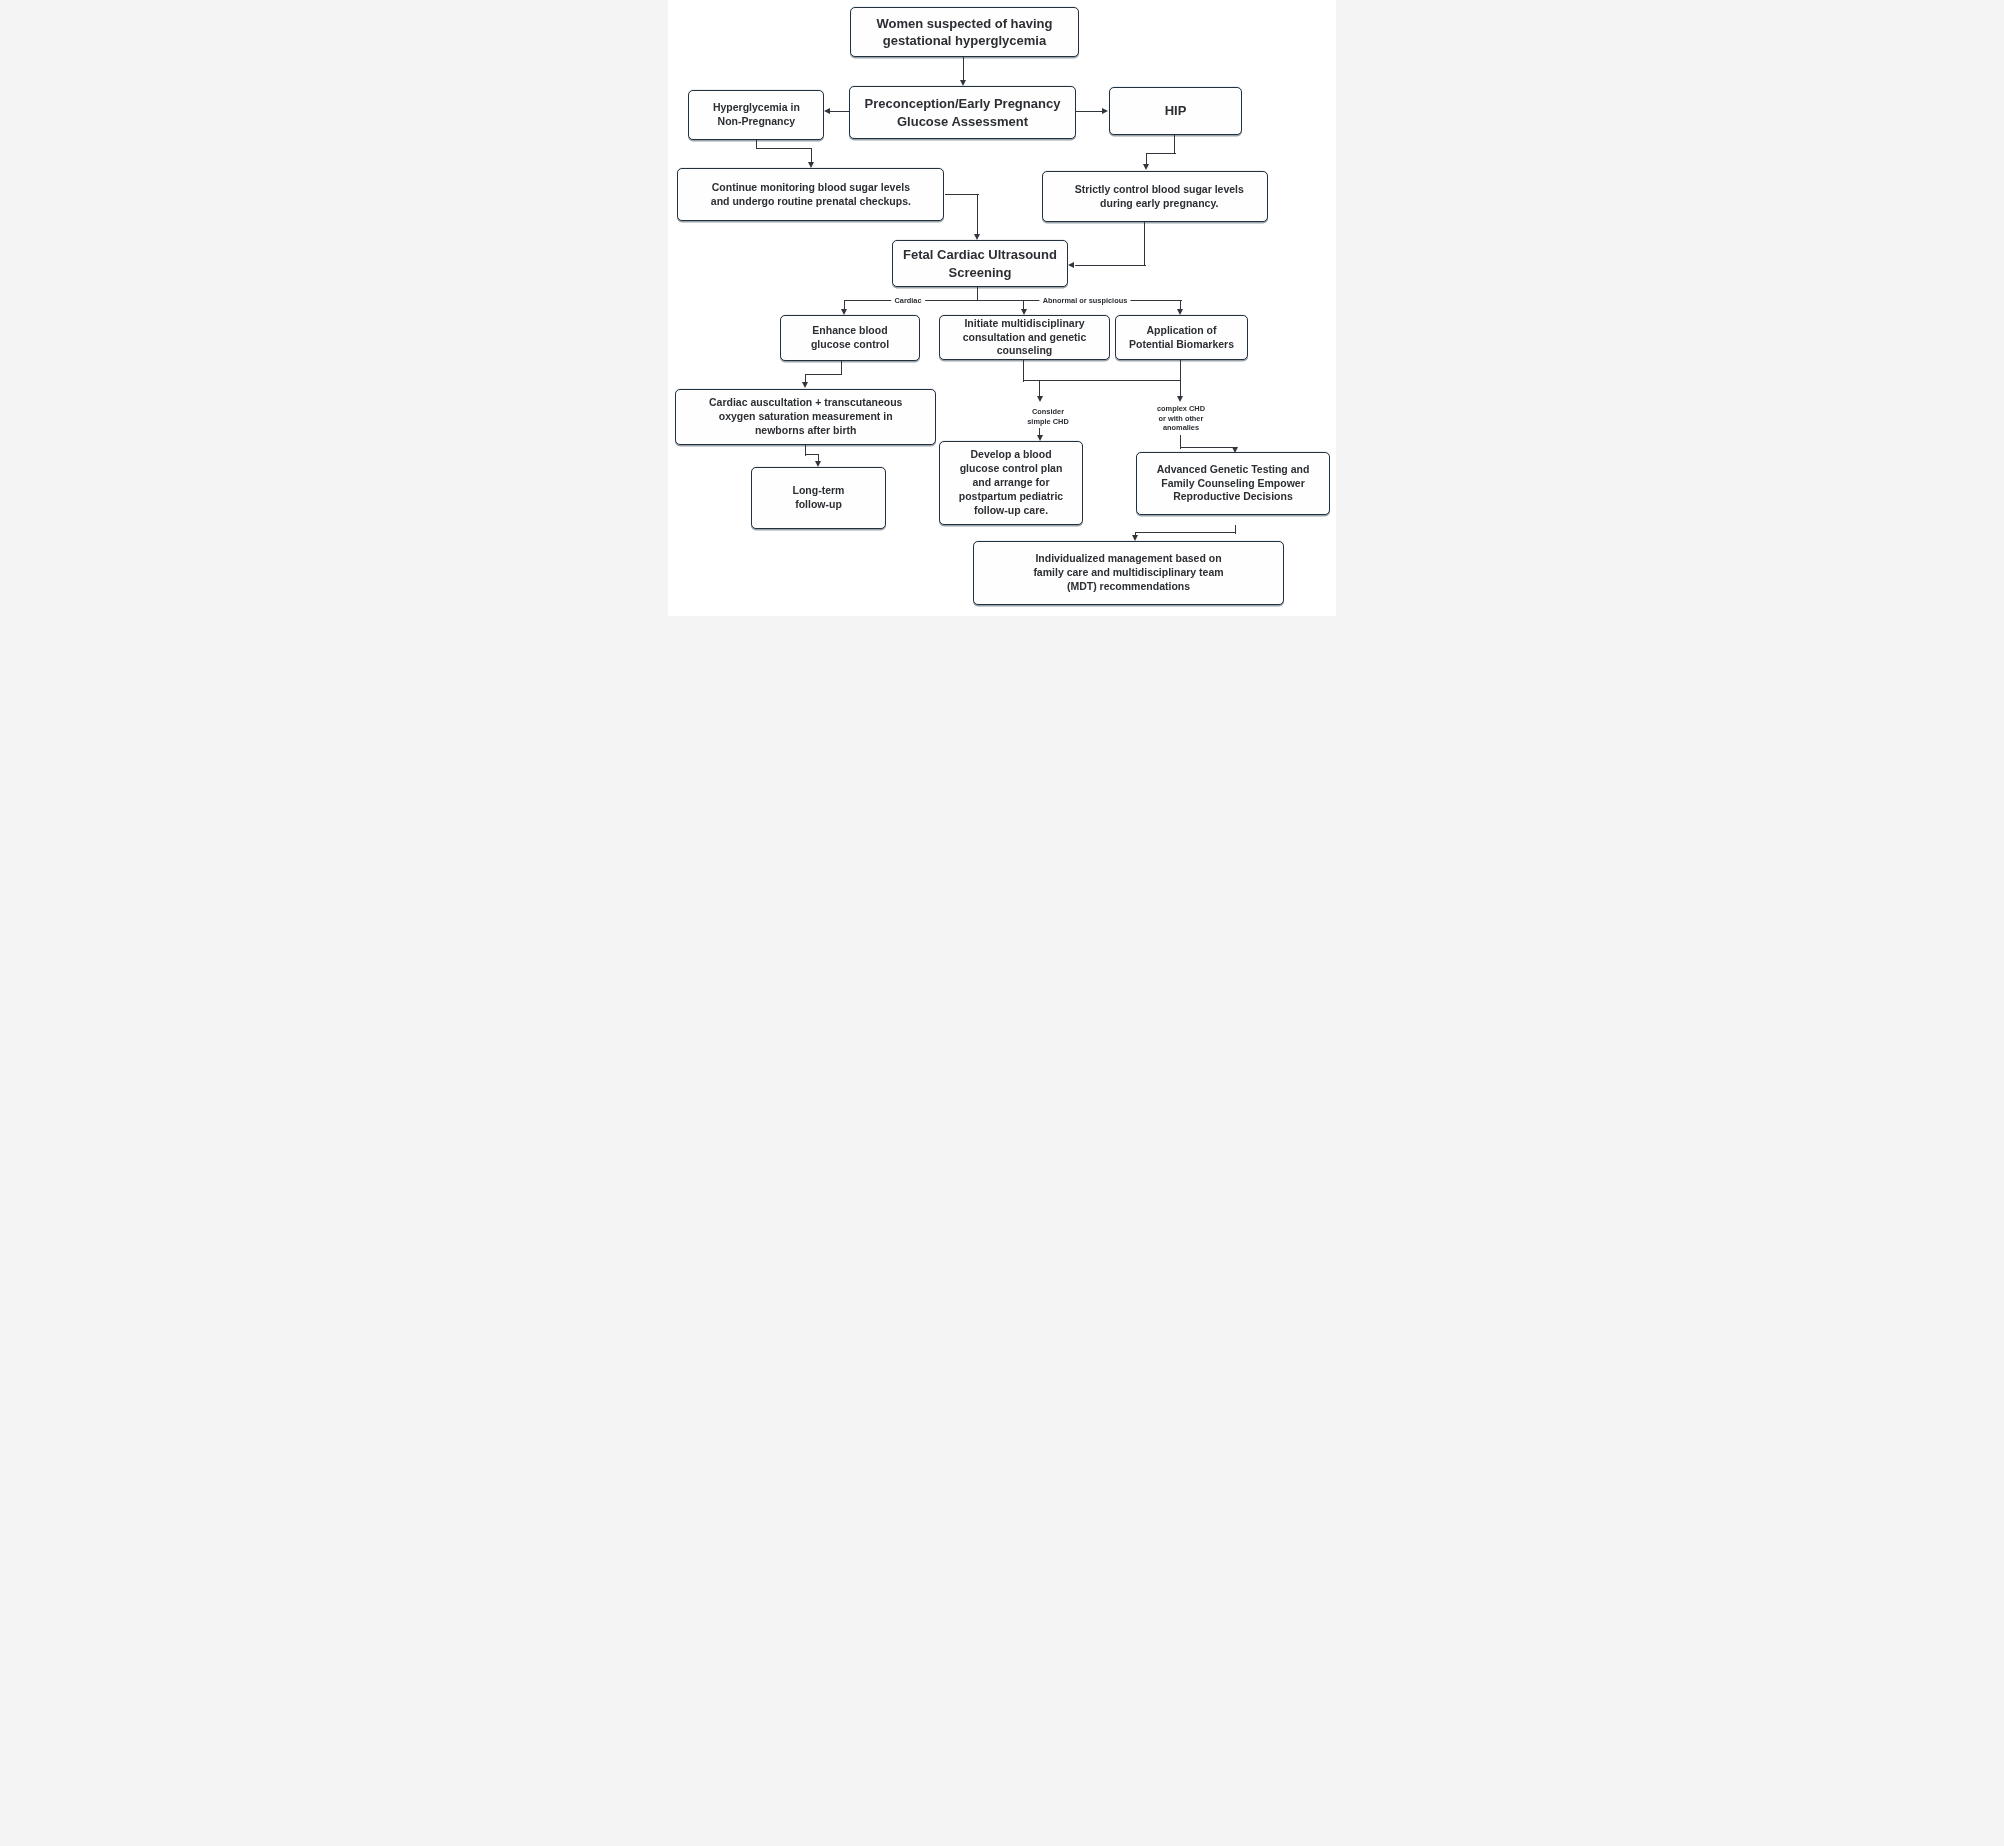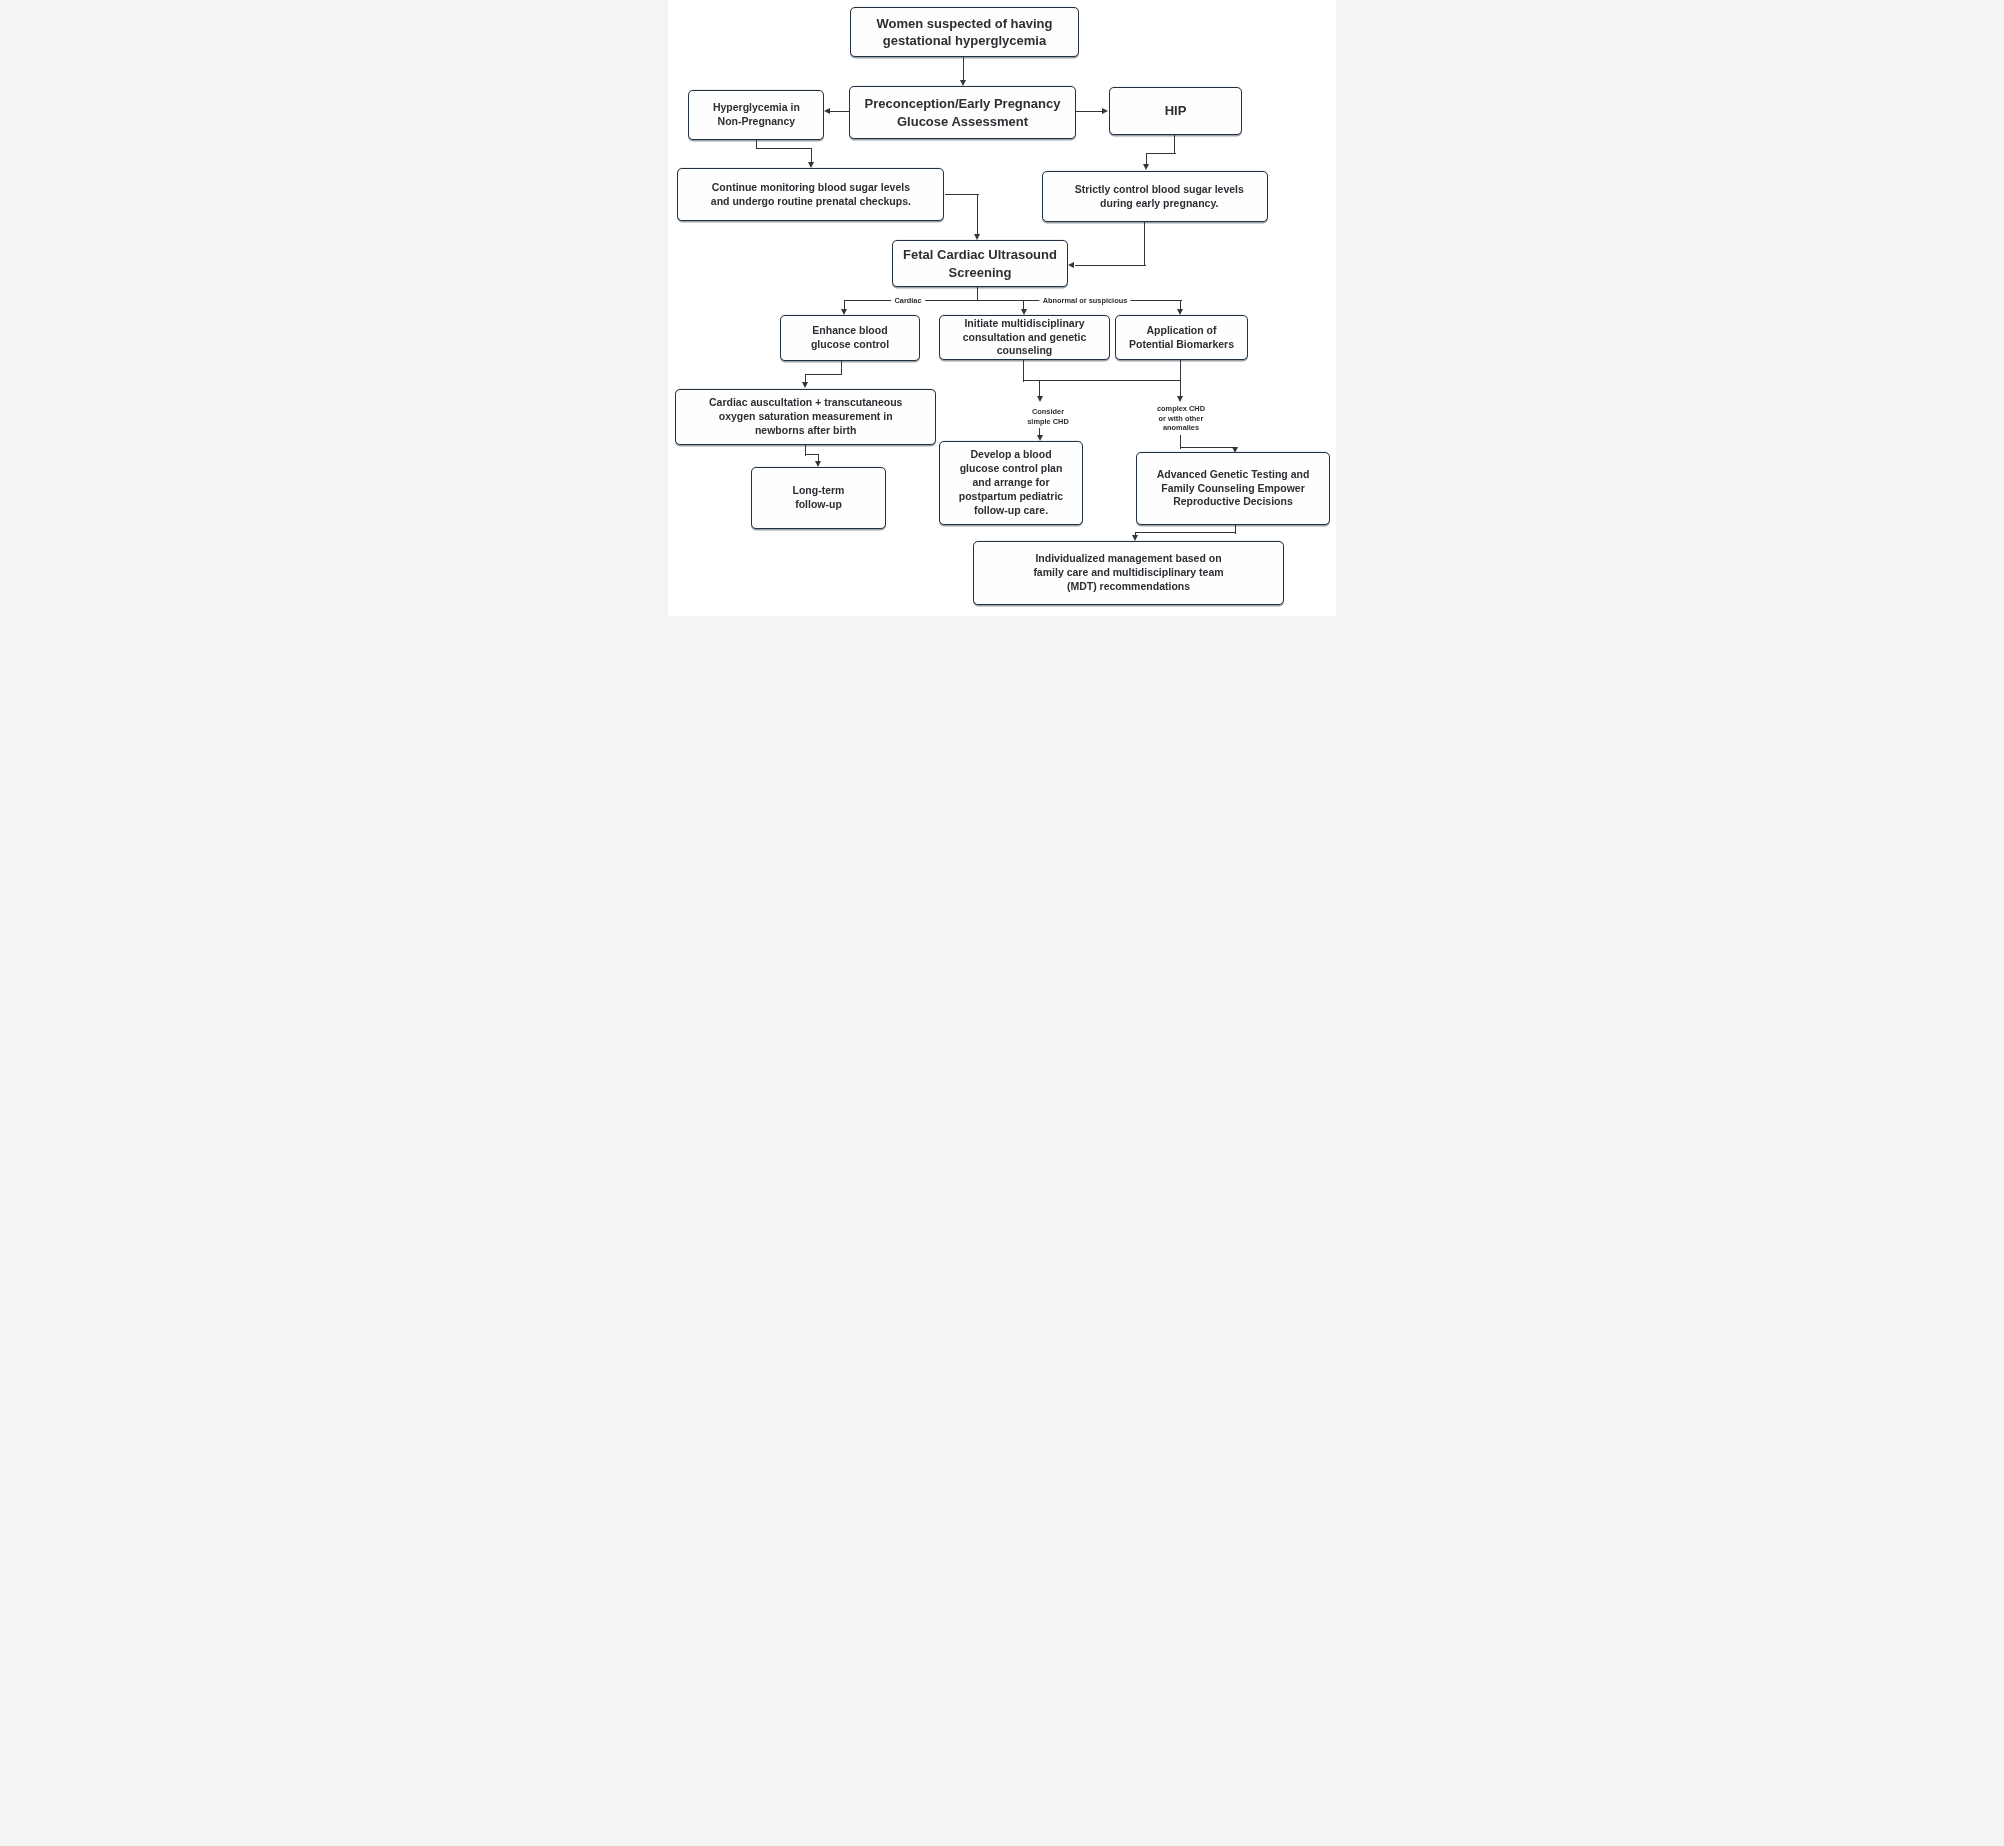--- a/index.html
+++ b/index.html
@@ -119,21 +119,21 @@
   </div>
 
   <div class="node" style="left:271px;top:441px;width:144px;height:84px;">
     <span>Develop a blood
 glucose control plan
 and arrange for
 postpartum pediatric
 follow-up care.</span>
   </div>
 
-  <div class="node" style="left:468px;top:452px;width:194px;height:73px;">
+  <div class="node" style="left:468px;top:452px;width:194px;height:63px;">
     <span>Advanced Genetic Testing and
 Family Counseling Empower
 Reproductive Decisions</span>
   </div>
 
   <div class="node" style="left:305px;top:541px;width:311px;height:64px;">
     <span>Individualized management based on
 family care and multidisciplinary team
 (MDT) recommendations</span>
   </div>

